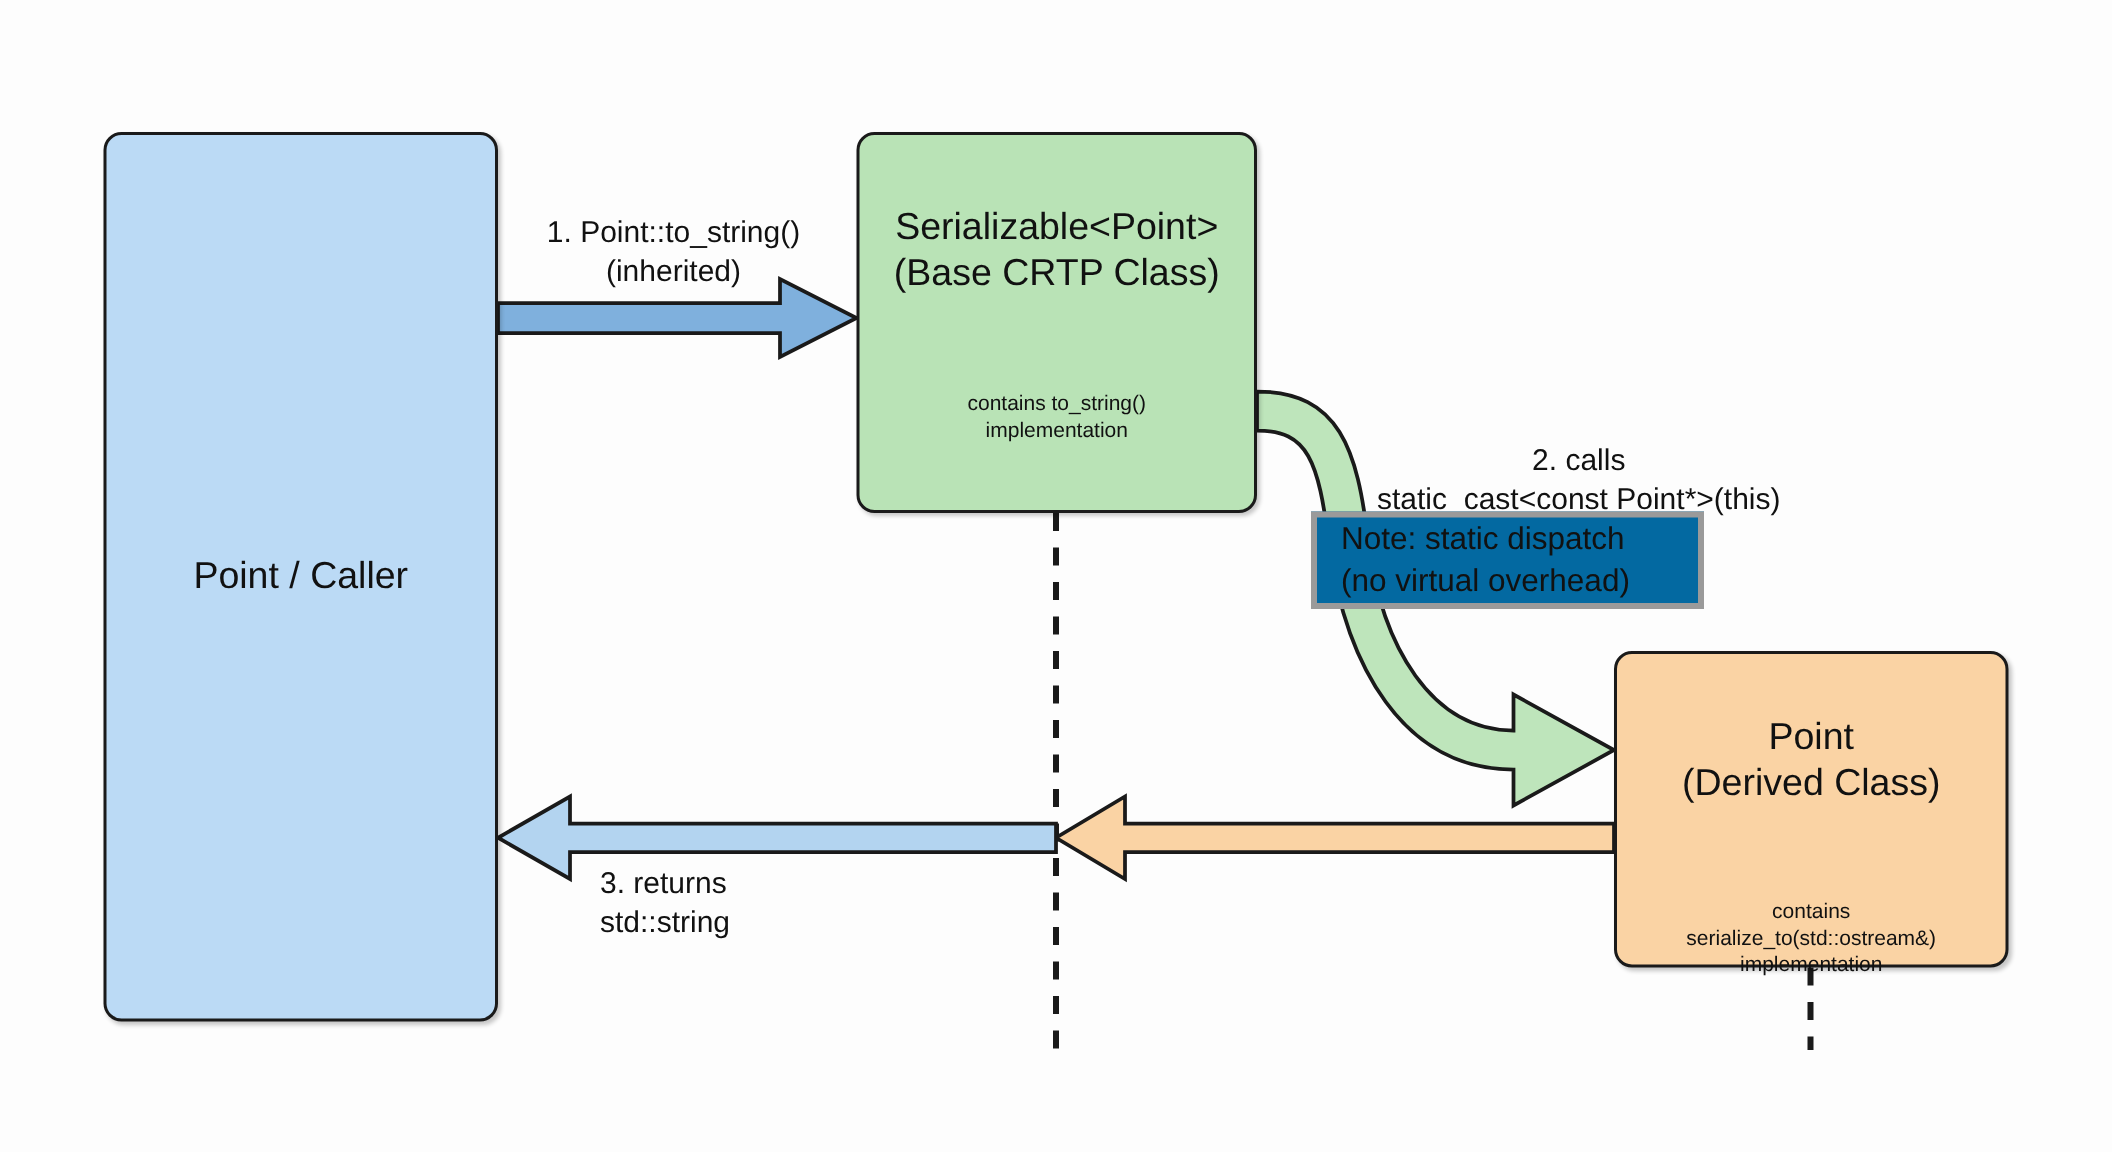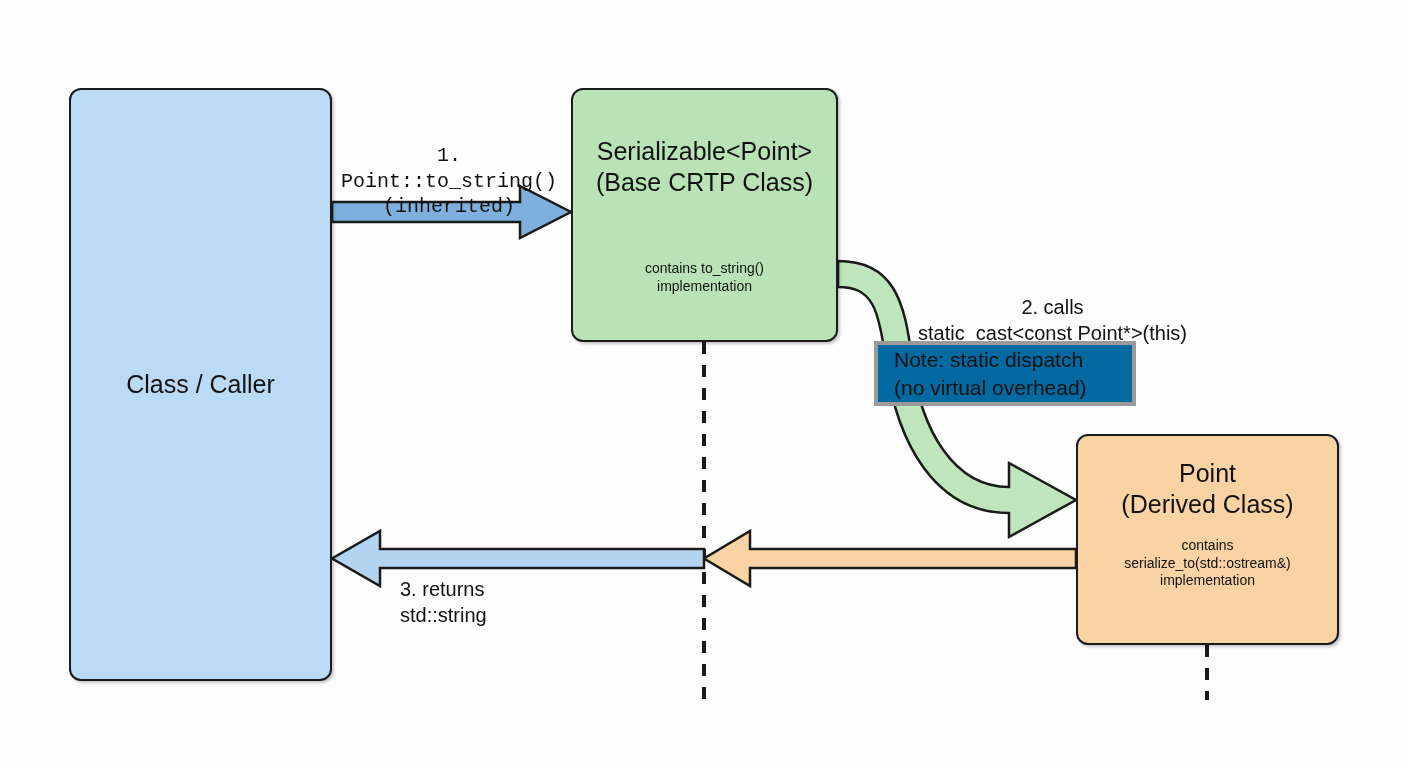--- a/index.html
+++ b/index.html
@@ -56,21 +56,22 @@
     background: #b9e3b6;
     justify-content: flex-start;
     padding-top: 46px;
     gap: 35px;
   }
   #base-box .sub { margin-top: 28px; }
   #derived-box {
     left: 1076px; top: 434px; width: 263px; height: 211px;
     background: #fad3a4;
     justify-content: flex-start;
-    padding-top: 22px;
+    padding-top: 40px;
+    gap: 44px;
   }
   #derived-box .sub { margin-top: 18px; }
   #note-box {
     position: absolute;
     left: 874px; top: 341px; width: 262px; height: 65px;
     box-sizing: border-box;
     background: #0369a1;
     border: 4px solid #9a9a9a;
     display: flex;
     align-items: center;
@@ -83,21 +84,21 @@
     z-index: 6;
   }
   .edge-label {
     position: absolute;
     text-align: center;
     font-size: 20px;
     line-height: 1.28;
     white-space: pre-line;
     color: #111111;
   }
-  #label-1 { left: 333px; top: 143px; width: 232px; font-family: Liberation Mono, monospace; }
+  #label-1 { left: 333px; top: 143px; width: 232px; }
   #label-2 { left: 855px; top: 247px; width: 395px; font-size: 20px; margin-top: 48px; }
   #label-3 { left: 790px; top: 577px; width: 310px; }
   #label-4 { left: 400px; top: 577px; width: 240px; text-align: left; }
 </style>
 </head>
 <body>
 
 <div id="canvas">
 
   <svg class="layer" viewBox="0 0 1408 768">
@@ -111,21 +112,21 @@
     <path d="M 838,261 C 893,261 905,300 912,360 C 921,432 955,487 1009,487
              L 1009,463 L 1076,500 L 1009,537 L 1009,513
              C 935,513 897,443 886,363 C 879,307 872,287 838,287 Z" fill="#bee5bb" stroke="#1a1a1a" stroke-width="2.5" stroke-linejoin="miter"></path>
 
     <polygon points="1076,549 750,549 750,531 704,558.5 750,586 750,568 1076,568" fill="#fad3a4" stroke="#1a1a1a" stroke-width="2.5" stroke-linejoin="miter"></polygon>
 
     <polygon points="704,549 380,549 380,531 332,558.5 380,586 380,568 704,568" fill="#b3d4f0" stroke="#1a1a1a" stroke-width="2.5" stroke-linejoin="miter"></polygon>
   </svg>
 
   <div class="node" id="client-box">
-    <div class="title">Class / Caller</div>
+    <div class="title">Point / Caller</div>
   </div>
 
   <div class="node" id="base-box">
     <div class="title">Serializable&lt;Point&gt;
 (Base CRTP Class)</div>
     <div class="sub">contains to_string()
 implementation</div>
   </div>
 
   <div class="node" id="derived-box">

